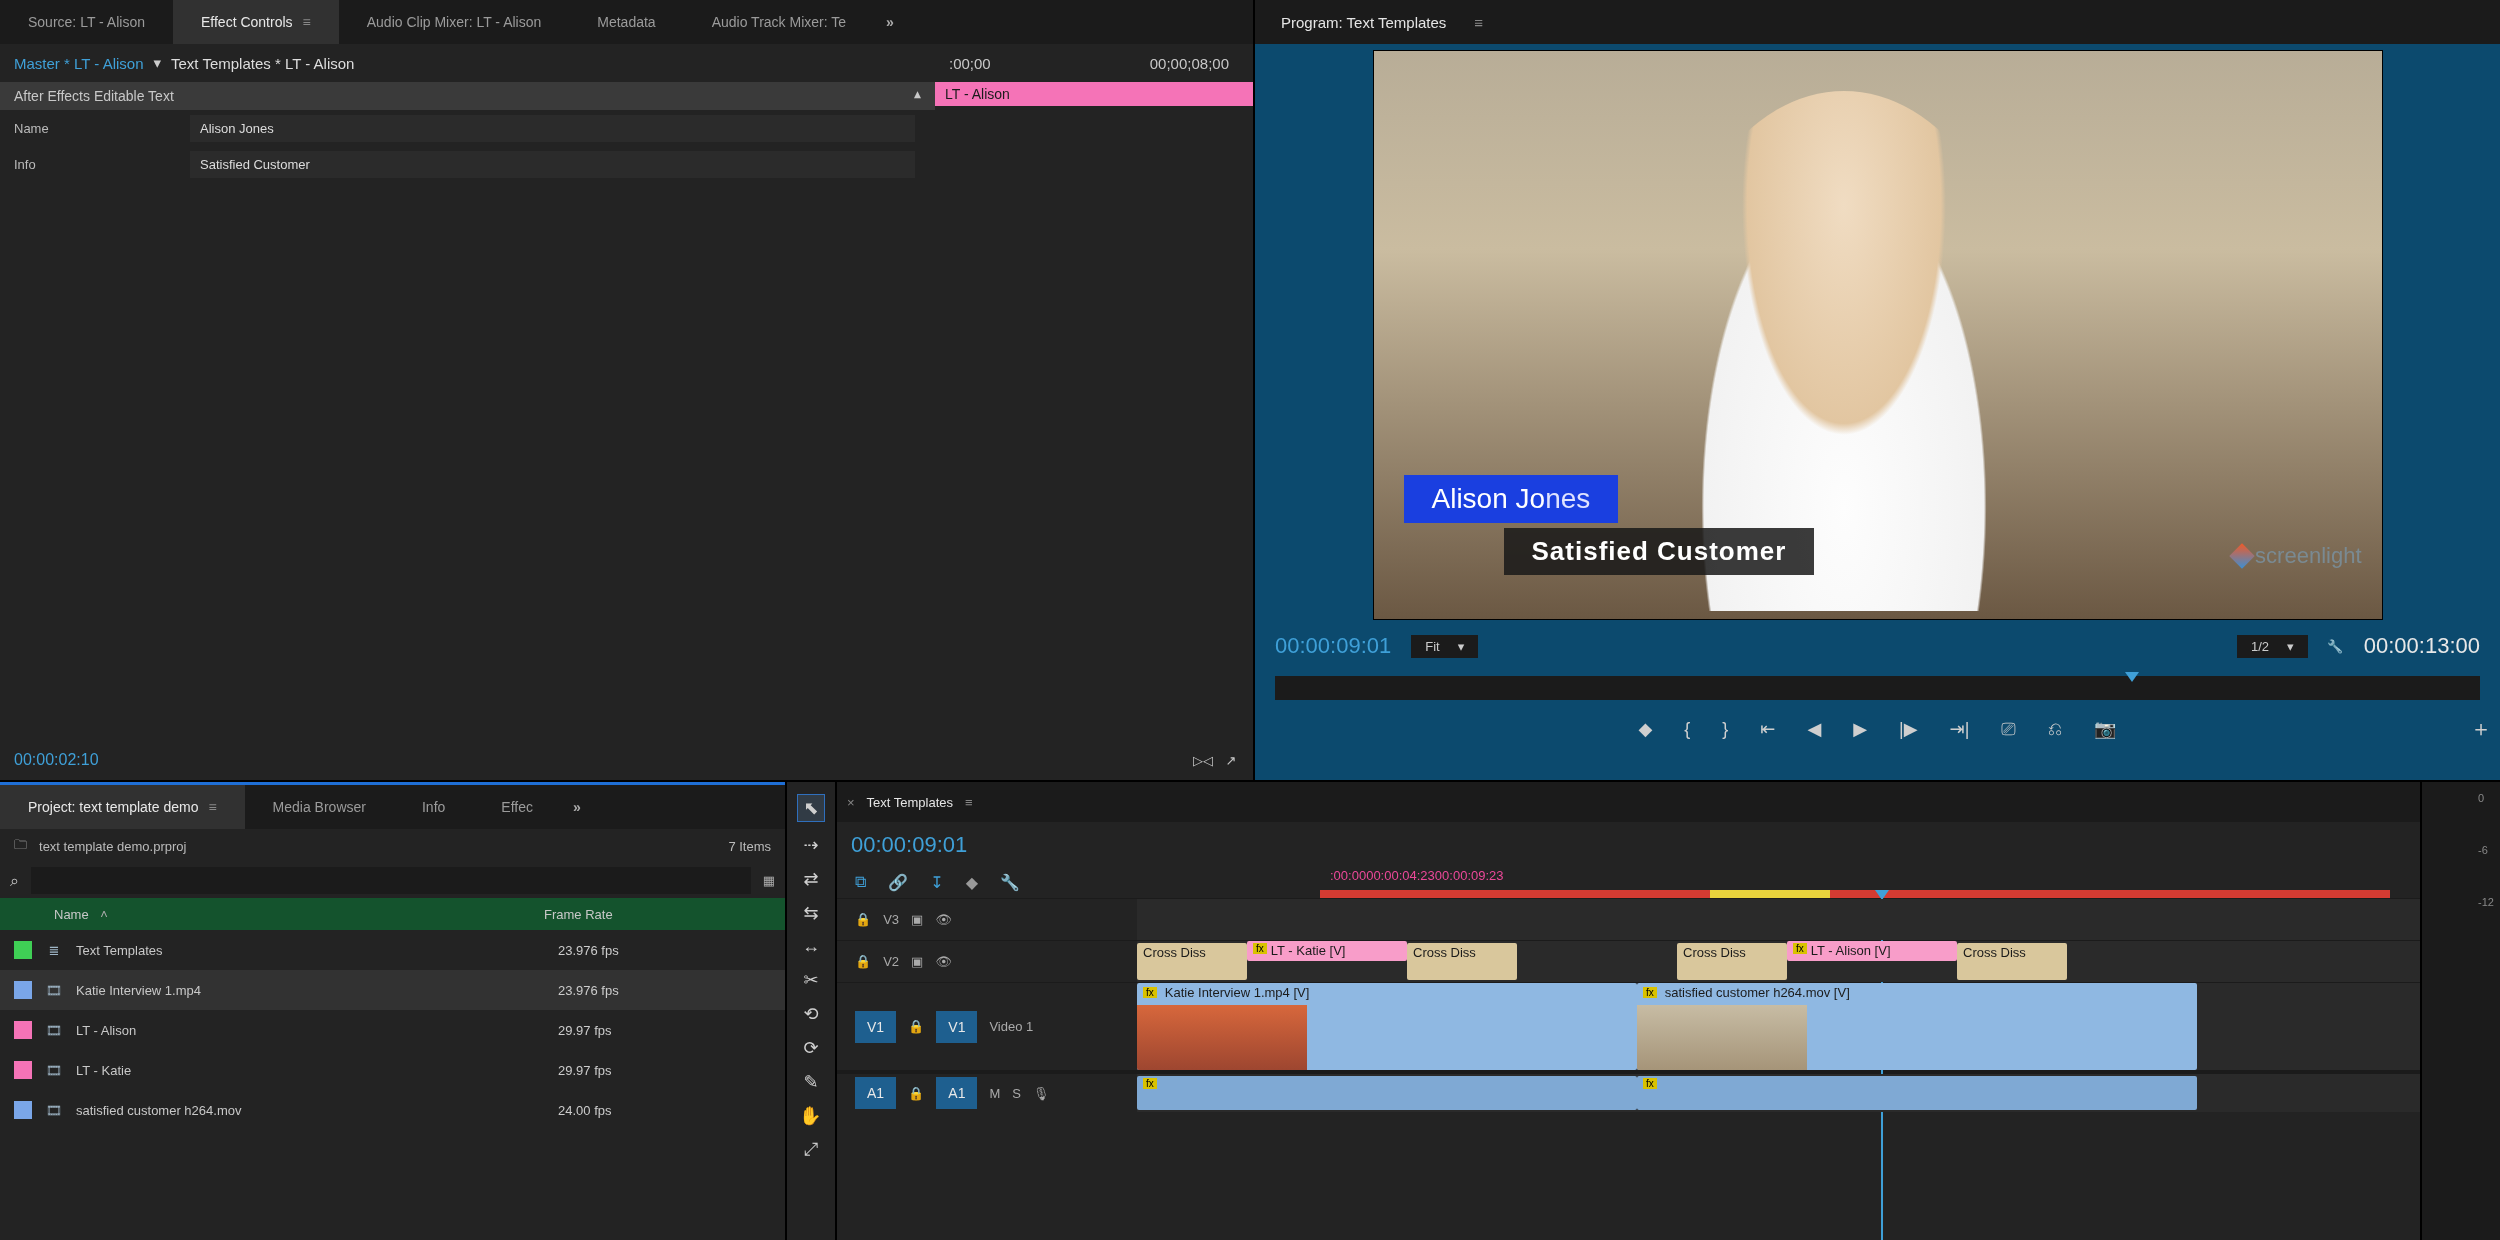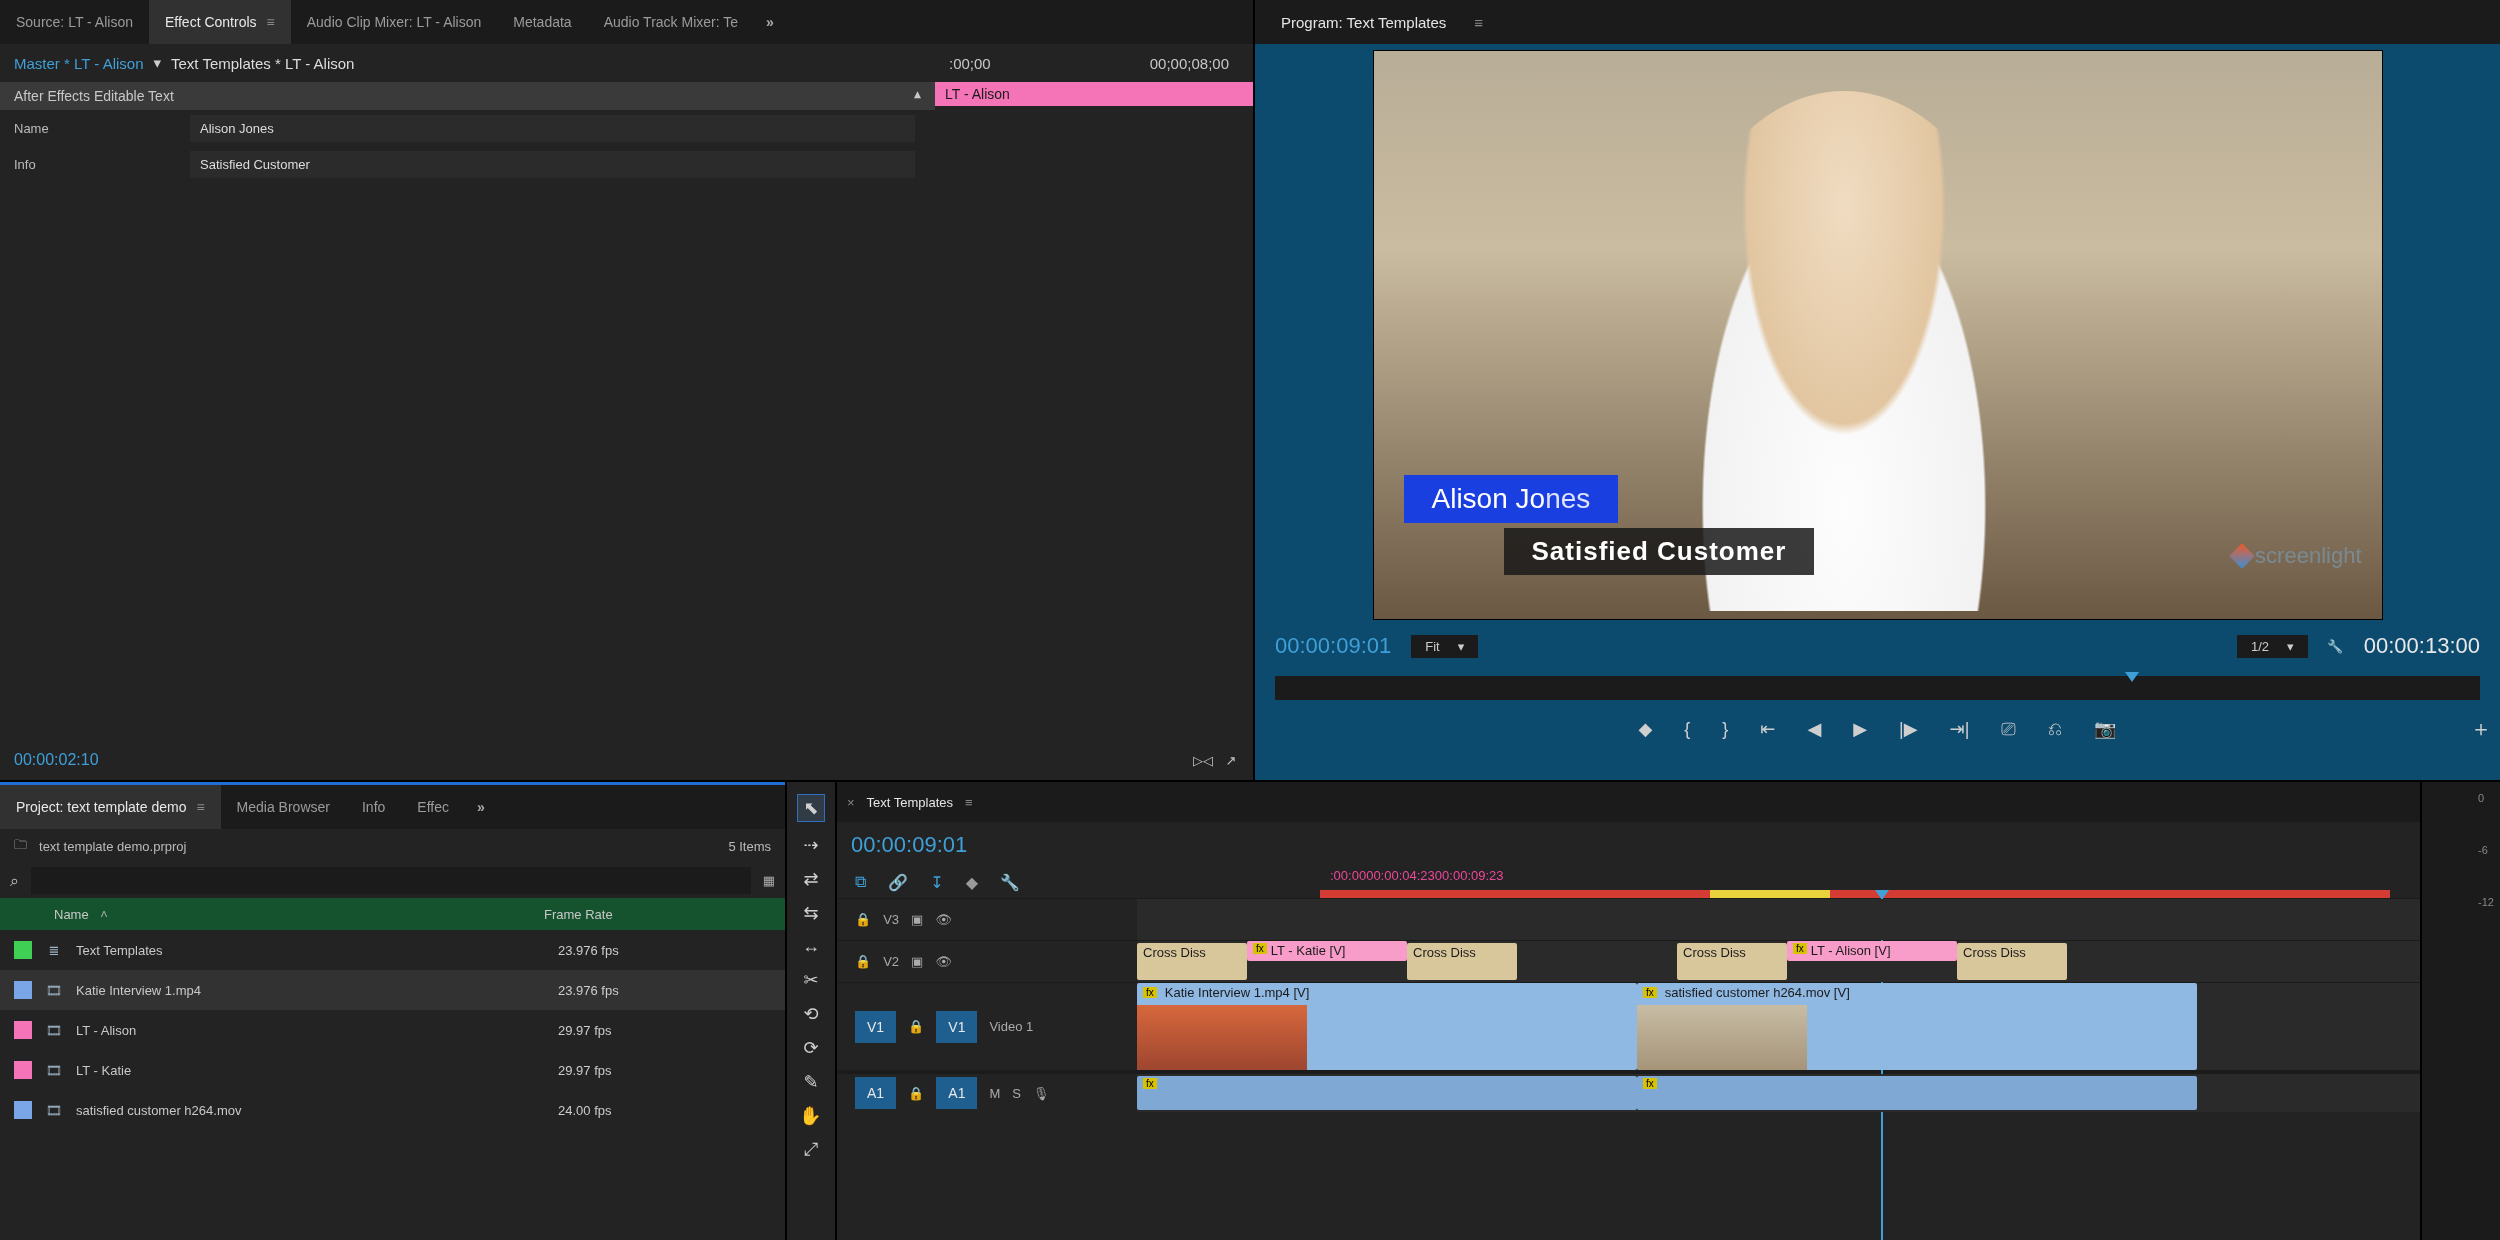--- a/index.html
+++ b/index.html
@@ -5,21 +5,21 @@
 * { margin:0; padding:0; box-sizing:border-box; font-family:"Segoe UI",Arial,sans-serif; }
 body { background:#1b1b1b; color:#c8c8c8; font-size:13px; overflow:hidden; width:2500px; height:1240px; }
 
 
 .top-row { display:flex; height:780px; }
 .source-panel { width:1255px; background:#232323; display:flex; flex-direction:column; border-right:2px solid #000; }
 .program-panel { flex:1; background:#0c4a6e; display:flex; flex-direction:column; }
 
 
 .tabstrip { display:flex; height:44px; background:#1b1b1b; align-items:center; font-size:14px; }
-.tab { padding:0 16px; height:44px; display:flex; align-items:center; color:#9b9b9b; cursor:pointer; white-space:nowrap; }
+.tab { padding:0 28px; height:44px; display:flex; align-items:center; color:#9b9b9b; cursor:pointer; white-space:nowrap; }
 .tab.active { background:#313131; color:#e8e8e8; }
 .tab-close-glyph { margin-left:10px; color:#888; }
 .tab-overflow { padding:0 12px; color:#aaa; font-weight:bold; }
 
 
 .ec-header { display:flex; align-items:center; height:38px; padding:0 14px; font-size:15px; }
 .ec-master { color:#3fa0d8; }
 .ec-caret { margin:0 10px; color:#ccc; }
 .ec-templ { color:#ddd; }
 .ec-section-hdr { background:#3a3a3a; padding:6px 14px; display:flex; align-items:center; font-size:14px; }
@@ -236,21 +236,21 @@
       </div>
       <div class="tab">Media Browser</div>
       <div class="tab">Info</div>
       <div class="tab">Effec</div>
       <div class="tab-overflow">»</div>
     </div>
     <div class="proj-fileline">
       <span style="margin-right:12px">🗀</span>
       <span>text template demo.prproj</span>
       <span class="spacer"></span>
-      <span>5 Items</span>
+      <span>7 Items</span>
     </div>
     <div class="proj-search">
       <span style="font-size:16px">⌕</span>
       <input style="">
       <span style="color:#aaa">▦</span>
     </div>
     <div class="proj-headers">
       <div class="col-name">
         <span>Name</span>
         <span class="sort-caret">˄</span>

